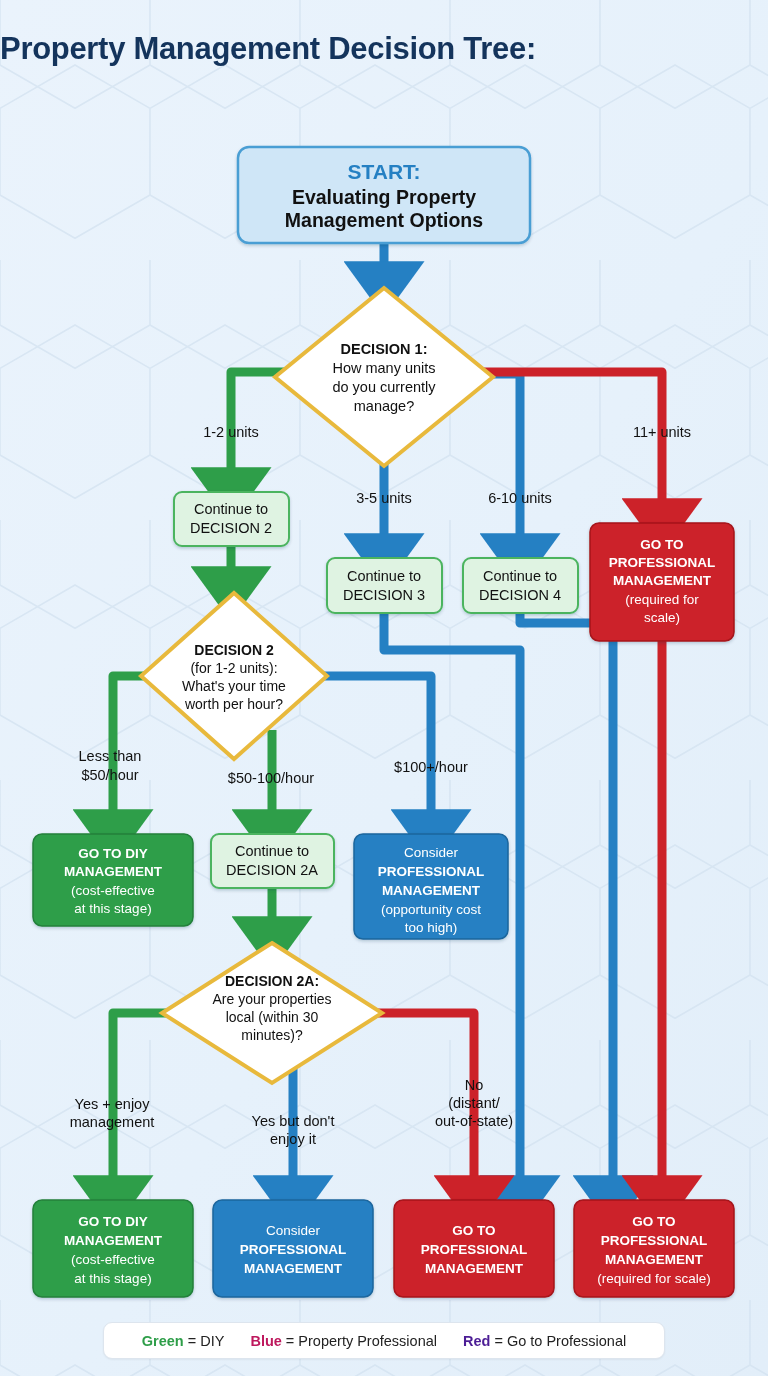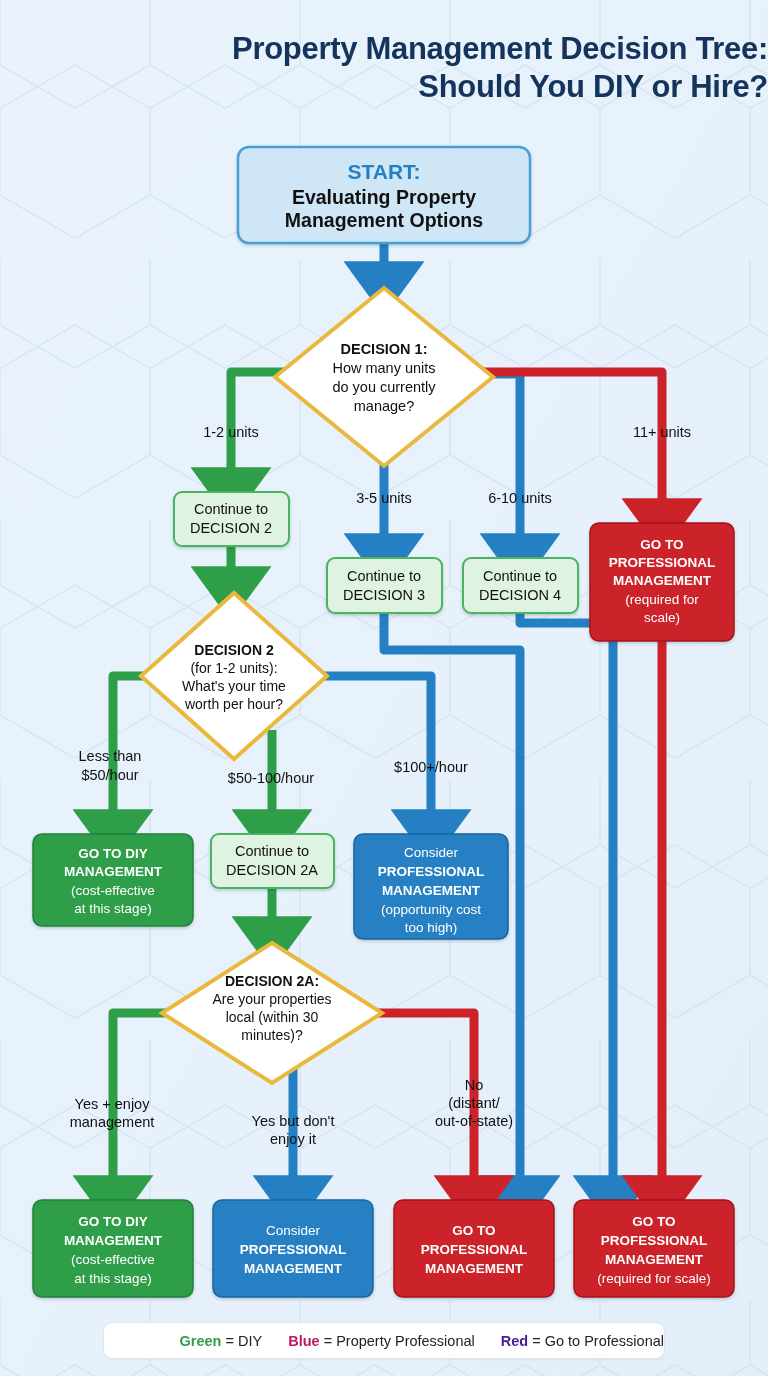--- a/index.html
+++ b/index.html
@@ -7,30 +7,30 @@
   body {
     width:768px; height:1376px;
     background:#e8f2fb;
     font-family:"Liberation Sans", sans-serif;
     position:relative;
     overflow:hidden;
   }
   #bgpattern { position:absolute; inset:0; z-index:0; }
   #title {
     position:absolute; top:30px; left:0; width:768px;
-    text-align:right; z-index:3;
+    text-align:left; z-index:3;
     color:#14345c; font-weight:bold; font-size:31px; line-height:1.22;
     letter-spacing:-0.3px;
   }
   #title .l2 { display:block; }
   #chart { position:absolute; top:0; left:0; z-index:2; }
   #legend {
     position:absolute; left:103px; top:1322px; width:562px; height:37px;
     background:#ffffff; border:1px solid #dde5ee; border-radius:9px;
-    display:flex; align-items:center; justify-content:flex-end; gap:26px;
+    display:flex; align-items:center; justify-content:center; gap:26px;
     z-index:4; font-size:14.5px; color:#222;
     box-shadow:0 1px 2px rgba(0,0,0,0.05);
   }
   #legend .item { white-space:nowrap; }
   #legend b.g { color:#2e9e49; }
   #legend b.b { color:#be185d; }
   #legend b.r { color:#4c1d95; }
   .nodetext { font-family:"Liberation Sans", sans-serif; }
 </style>
 </head>
@@ -50,21 +50,20 @@
         <path d="M150 -21.7 L225 21.7"></path>
       </g>
     </pattern>
   </defs>
   <rect width="768" height="1376" fill="url(#bggrad)"></rect>
   <rect width="768" height="1376" fill="url(#hexp)" opacity="0.75"></rect>
 </svg>
 
 <div id="title">
   <span>Property Management Decision Tree:</span>
-  <span class="l2">Should You DIY or Hire?</span>
 </div>
 
 <svg id="chart" width="768" height="1376" viewBox="0 0 768 1376">
   <defs>
     <marker id="ah-blue" markerWidth="11" markerHeight="9" refX="2.2" refY="4.5" orient="auto" markerUnits="strokeWidth">
       <path d="M0,0 L0,9 L6.2,4.5 Z" fill="#2580c3"></path>
     </marker>
     <marker id="ah-green" markerWidth="11" markerHeight="9" refX="2.2" refY="4.5" orient="auto" markerUnits="strokeWidth">
       <path d="M0,0 L0,9 L6.2,4.5 Z" fill="#2e9e49"></path>
     </marker>

